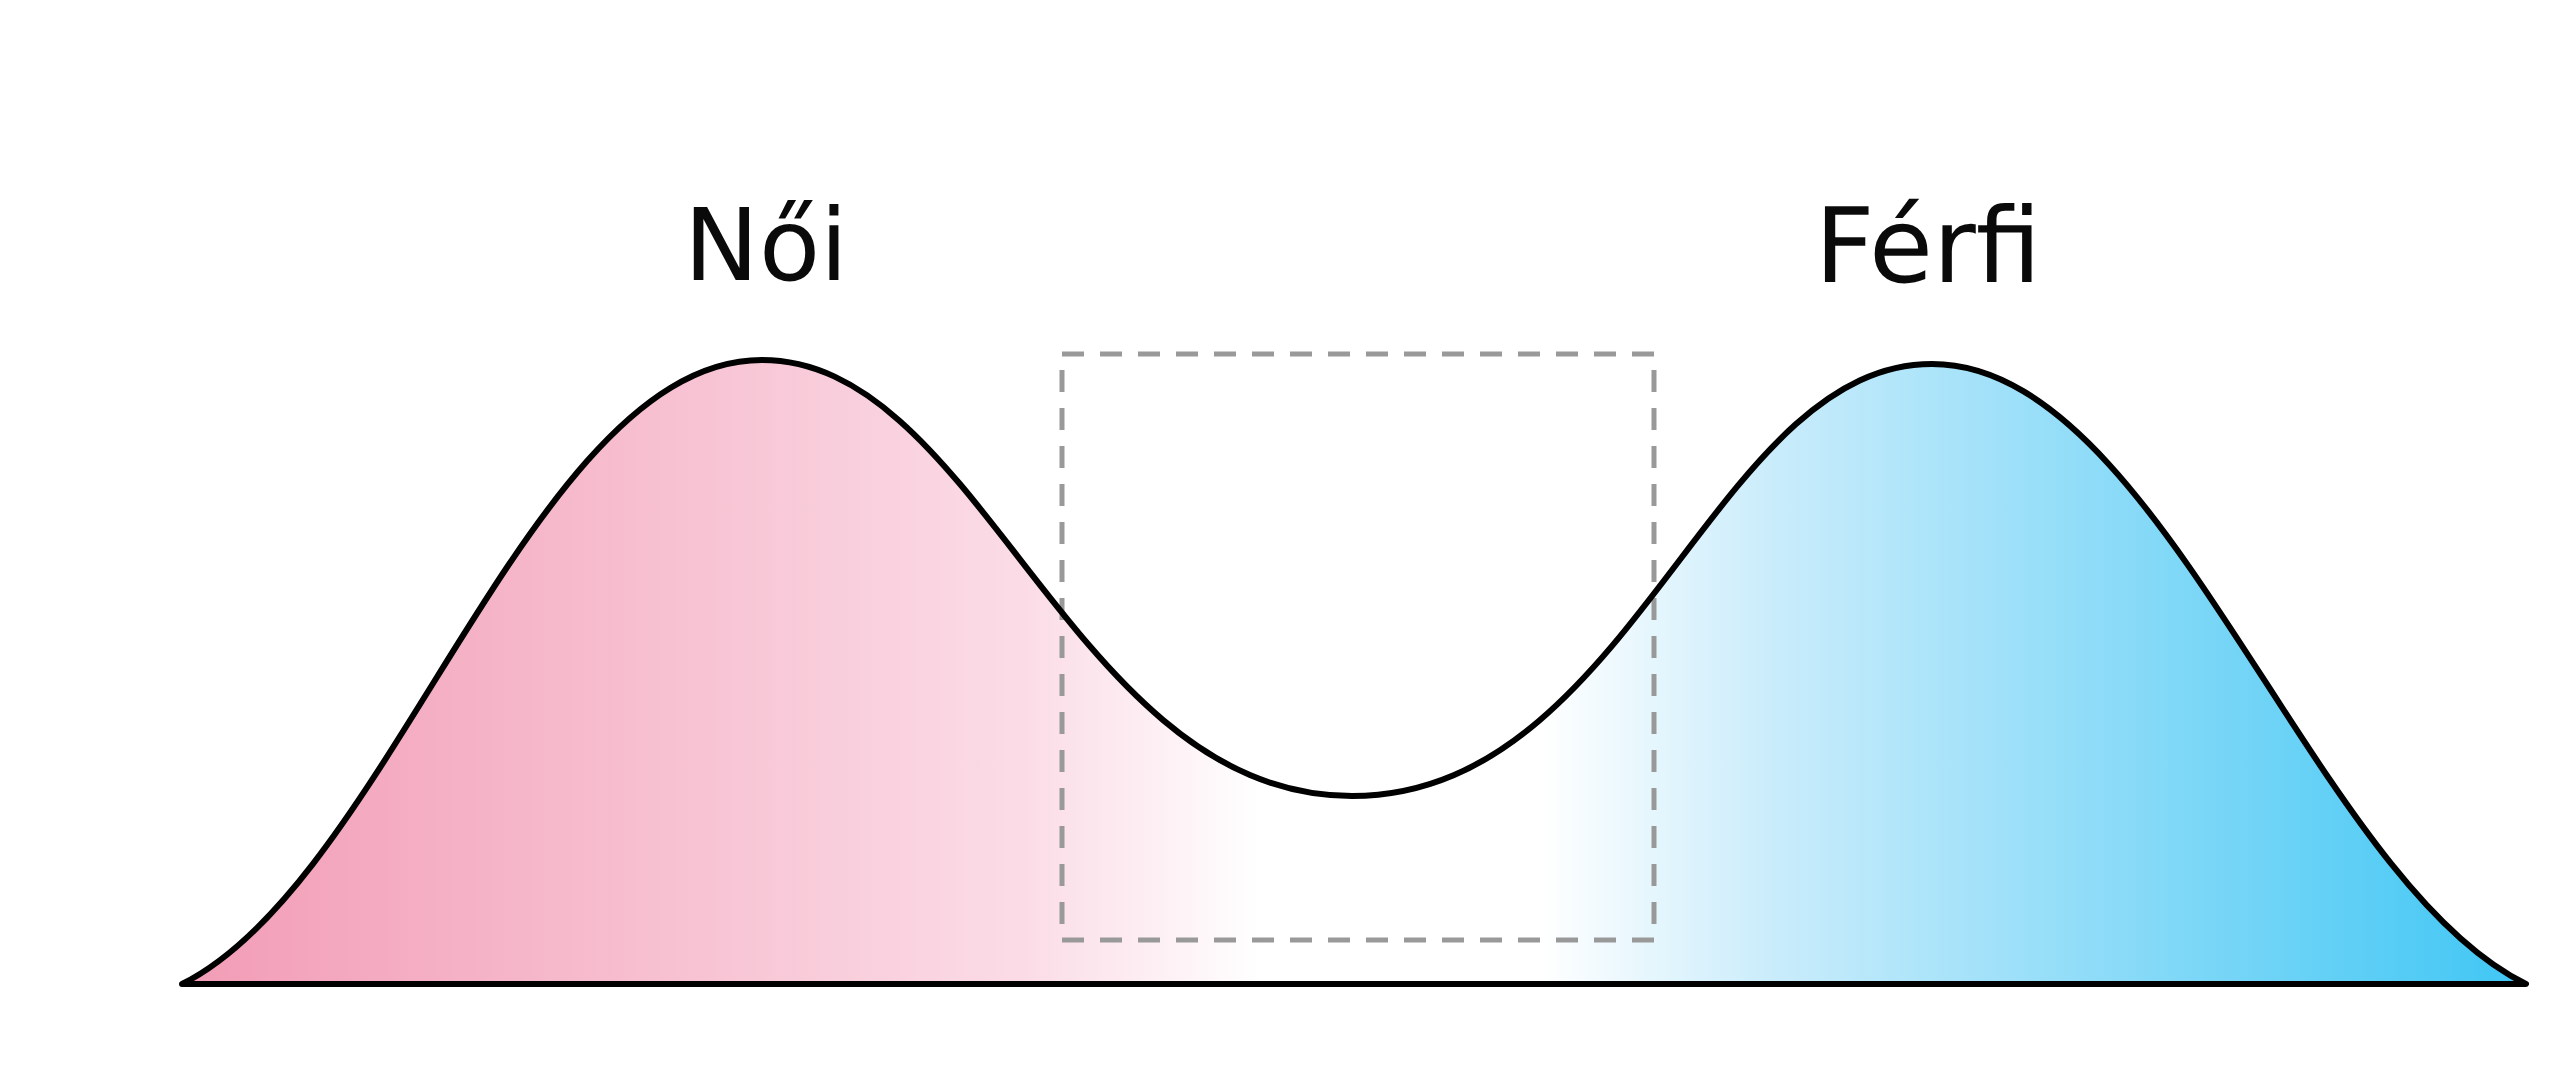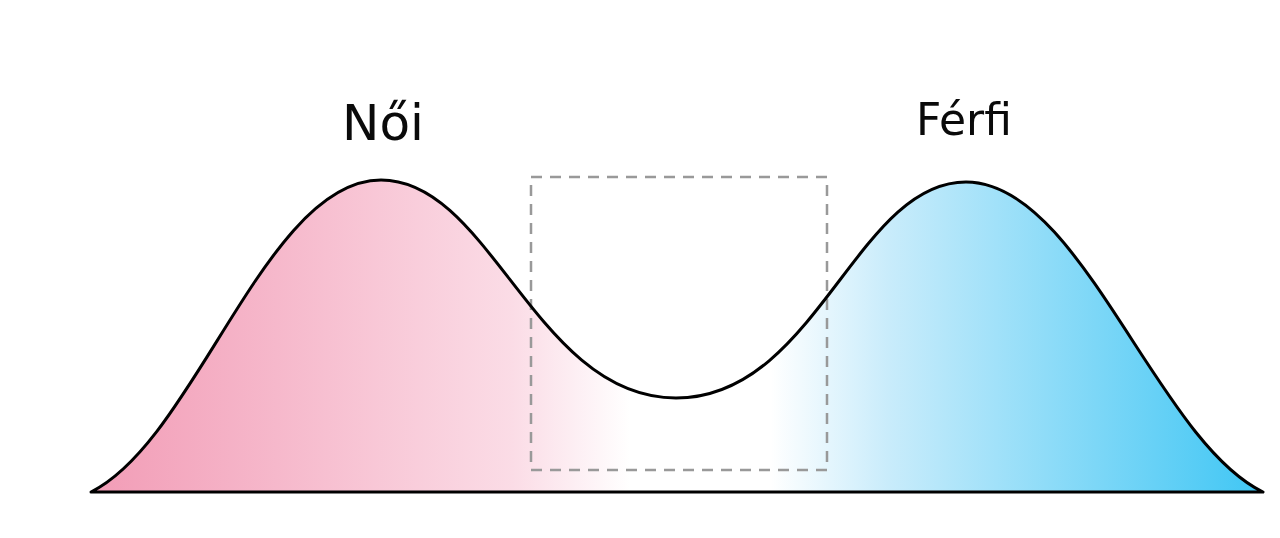--- a/index.html
+++ b/index.html
@@ -30,21 +30,21 @@
     user-select: none;
   }
   .label-female {
     left: 347px;
     top: 96px;
     font-size: 50px;
   }
   .label-male {
     left: 928px;
     top: 96px;
-    font-size: 44px;
+    font-size: 52px;
   }
   .label-intersex {
     left: 644px;
     top: 266px;
     font-size: 38px;
   }
 </style>
 </head>
 <body>
 

